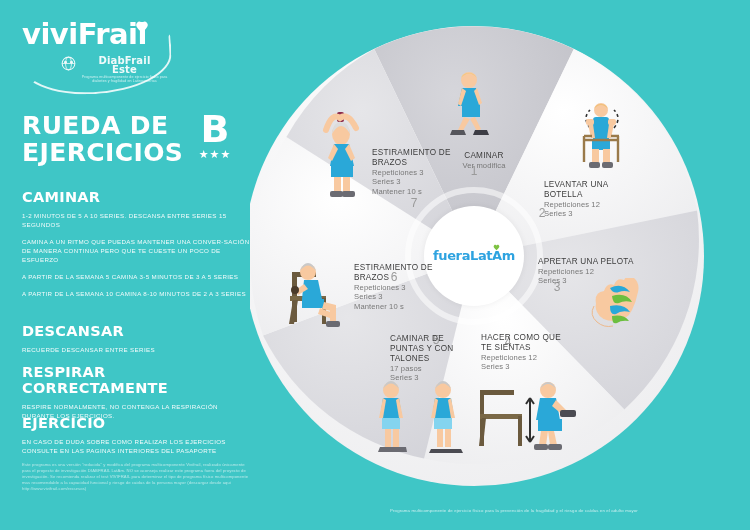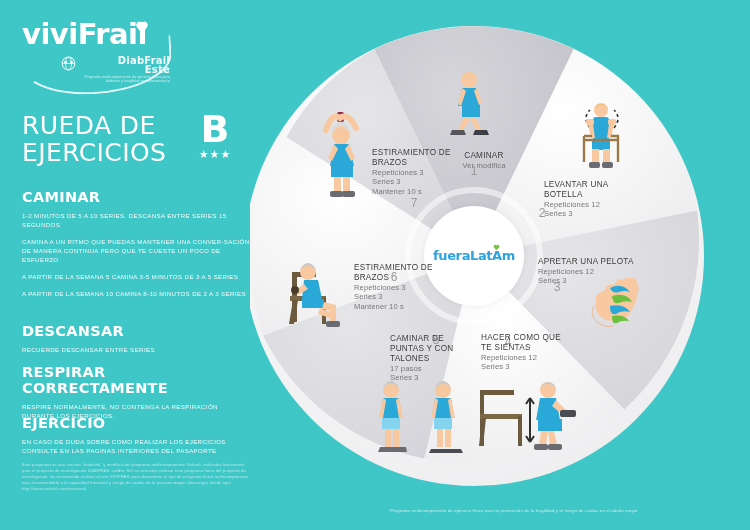--- a/index.html
+++ b/index.html
@@ -26,39 +26,39 @@
   }
   .logo-swoosh{
     position:absolute;left:-4px;top:18px;width:150px;height:52px;
     border:2px solid rgba(255,255,255,.85);
     border-top-color:transparent;border-left-color:transparent;
     border-radius:0 0 60% 55%/0 0 75% 75%;
     transform:rotate(-3deg);
   }
   .sub-logo{
     position:absolute;left:38px;top:36px;width:110px;
-    text-align:right;opacity:.92;
+    text-align:center;opacity:.92;
   }
   .sub-logo .dfl{
     font-size:10px;font-weight:bold;line-height:9px;color:#ffffff;
     font-family:"DejaVu Sans", sans-serif;letter-spacing:.2px;
     padding-left:19px;
   }
   .sub-logo .globe{
     position:absolute;left:0;top:0px;width:17px;height:15px;
   }
   .sub-logo .tiny{
     font-size:3.6px;line-height:4.3px;letter-spacing:.1px;
     color:rgba(255,255,255,.8);padding-left:19px;margin-top:1px;
     font-family:"Liberation Sans", sans-serif;
   }
 
   .title{
     position:absolute;left:22px;top:112px;width:170px;
-    font-size:25px;font-weight:normal;line-height:27px;
+    font-size:25px;font-weight:bold;line-height:27px;
     letter-spacing:.4px;color:#fff;
     font-family:"DejaVu Sans", sans-serif;
   }
   .badge{
     position:absolute;left:190px;top:110px;width:50px;text-align:center;
   }
   .badge .letter{
     font-size:38px;font-weight:bold;line-height:38px;color:#fff;
     font-family:"DejaVu Sans", sans-serif;
   }

